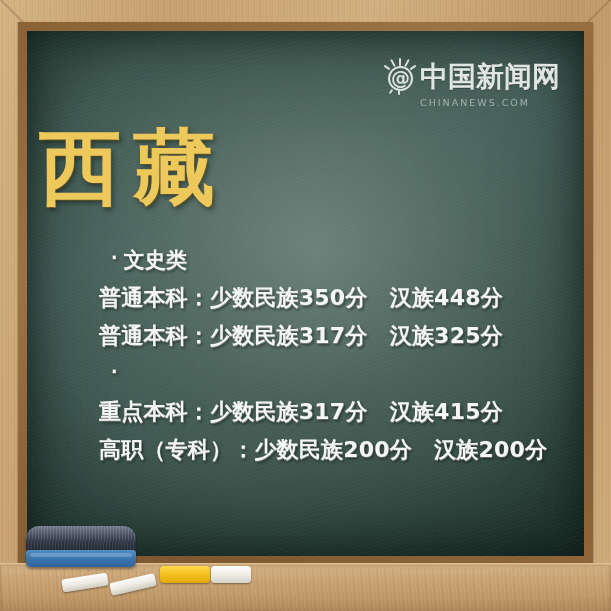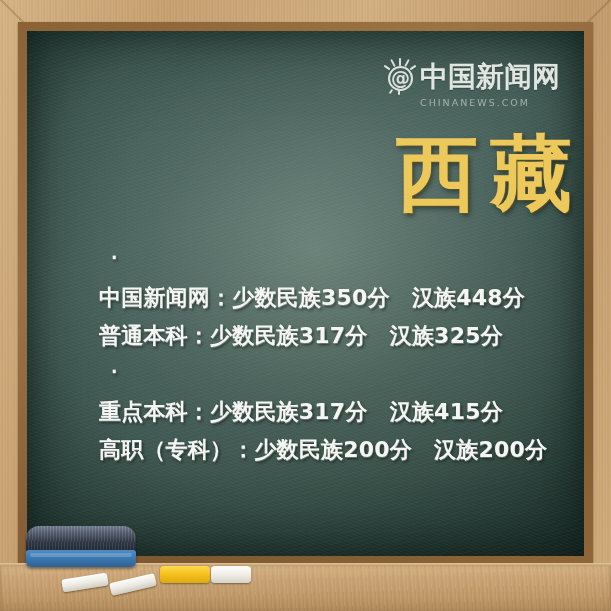--- a/index.html
+++ b/index.html
@@ -116,22 +116,22 @@
     font-size:9.5px; font-weight:400;
     letter-spacing:2.0px;
     color:rgba(222,230,226,0.62);
     white-space:nowrap;
     text-align:center;
   }
 
   
   #title {
     position:absolute; top:103px; left:0; right:0;
-    text-align:right; z-index:5;
-    font-family:Liberation Serif, serif;
+    text-align:left; z-index:5;
+    font-family:Liberation Mono, monospace;
     font-size:82px; font-weight:700;
     letter-spacing:12px; text-indent:12px;
     color:#edc95c;
     text-shadow:
       1px 1px 0 rgba(120,92,20,0.55),
       2px 3px 5px rgba(0,0,0,0.42);
     line-height:1;
   }
 
   
@@ -272,23 +272,23 @@
           </div>
           <div id="logo-cn">中国新闻网</div>
         </div>
         <div id="logo-en">CHINANEWS.COM</div>
       </div>
 
       <div id="title">西藏</div>
 
       <div id="lines">
         <div class="line heading">
-          <span class="bullet">·</span>
+          <span class="bullet">·</span><span>文史类</span>
         </div>
-        <div class="line">中国新闻网：少数民族350分　汉族448分</div>
+        <div class="line">普通本科：少数民族350分　汉族448分</div>
         <div class="line">普通本科：少数民族317分　汉族325分</div>
         <div class="line heading">
           <span class="bullet">·</span>
         </div>
         <div class="line">重点本科：少数民族317分　汉族415分</div>
         <div class="line">高职（专科）：少数民族200分　汉族200分</div>
       </div>
 
     </div>
   </div>

